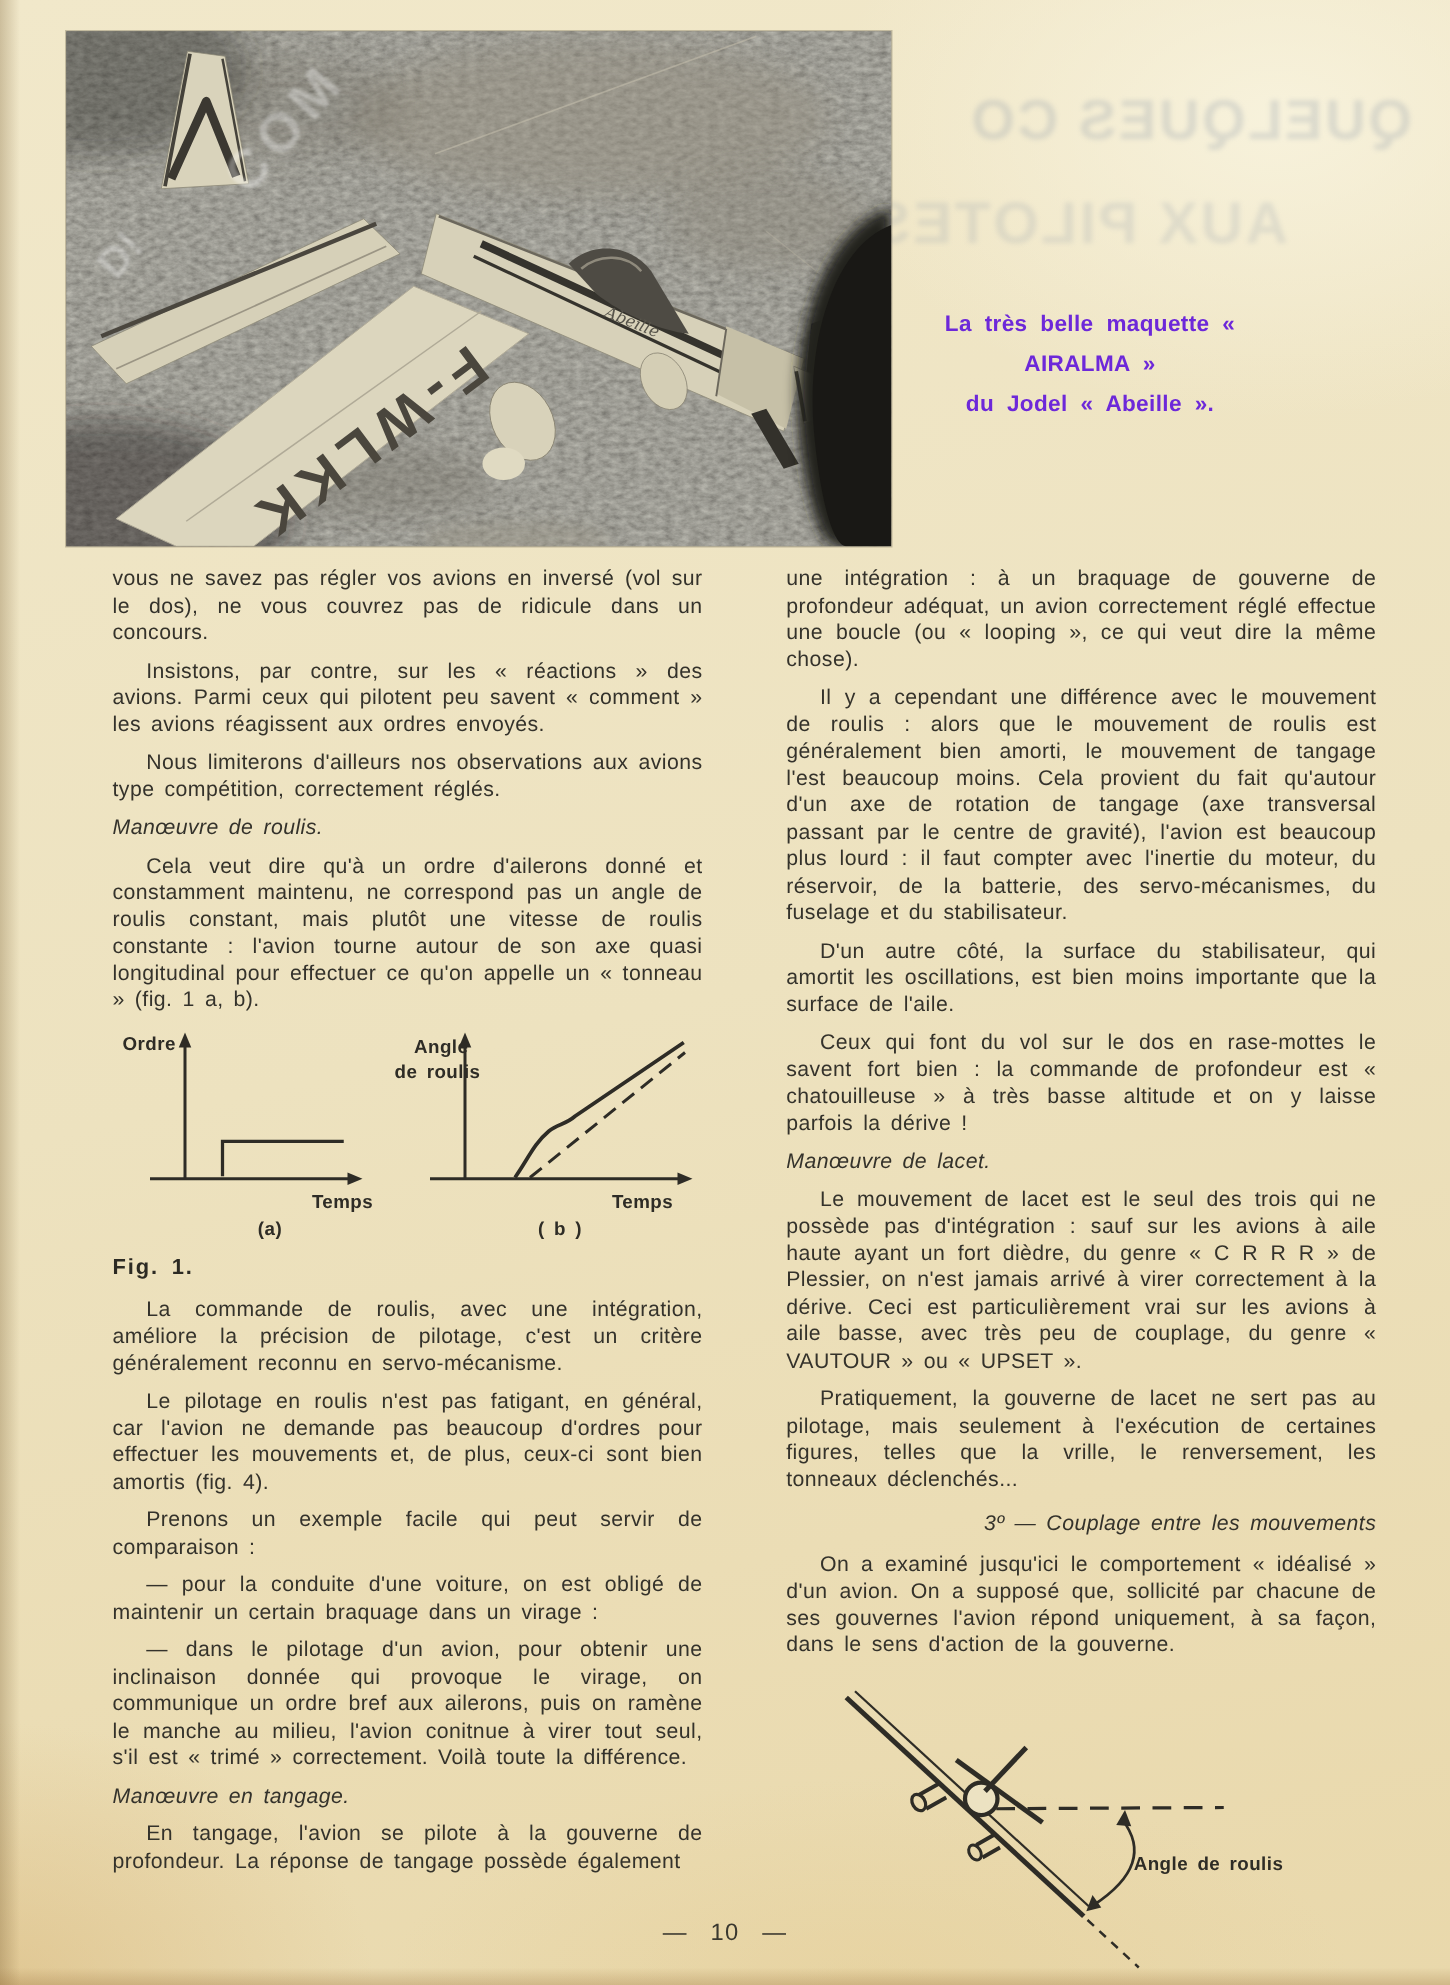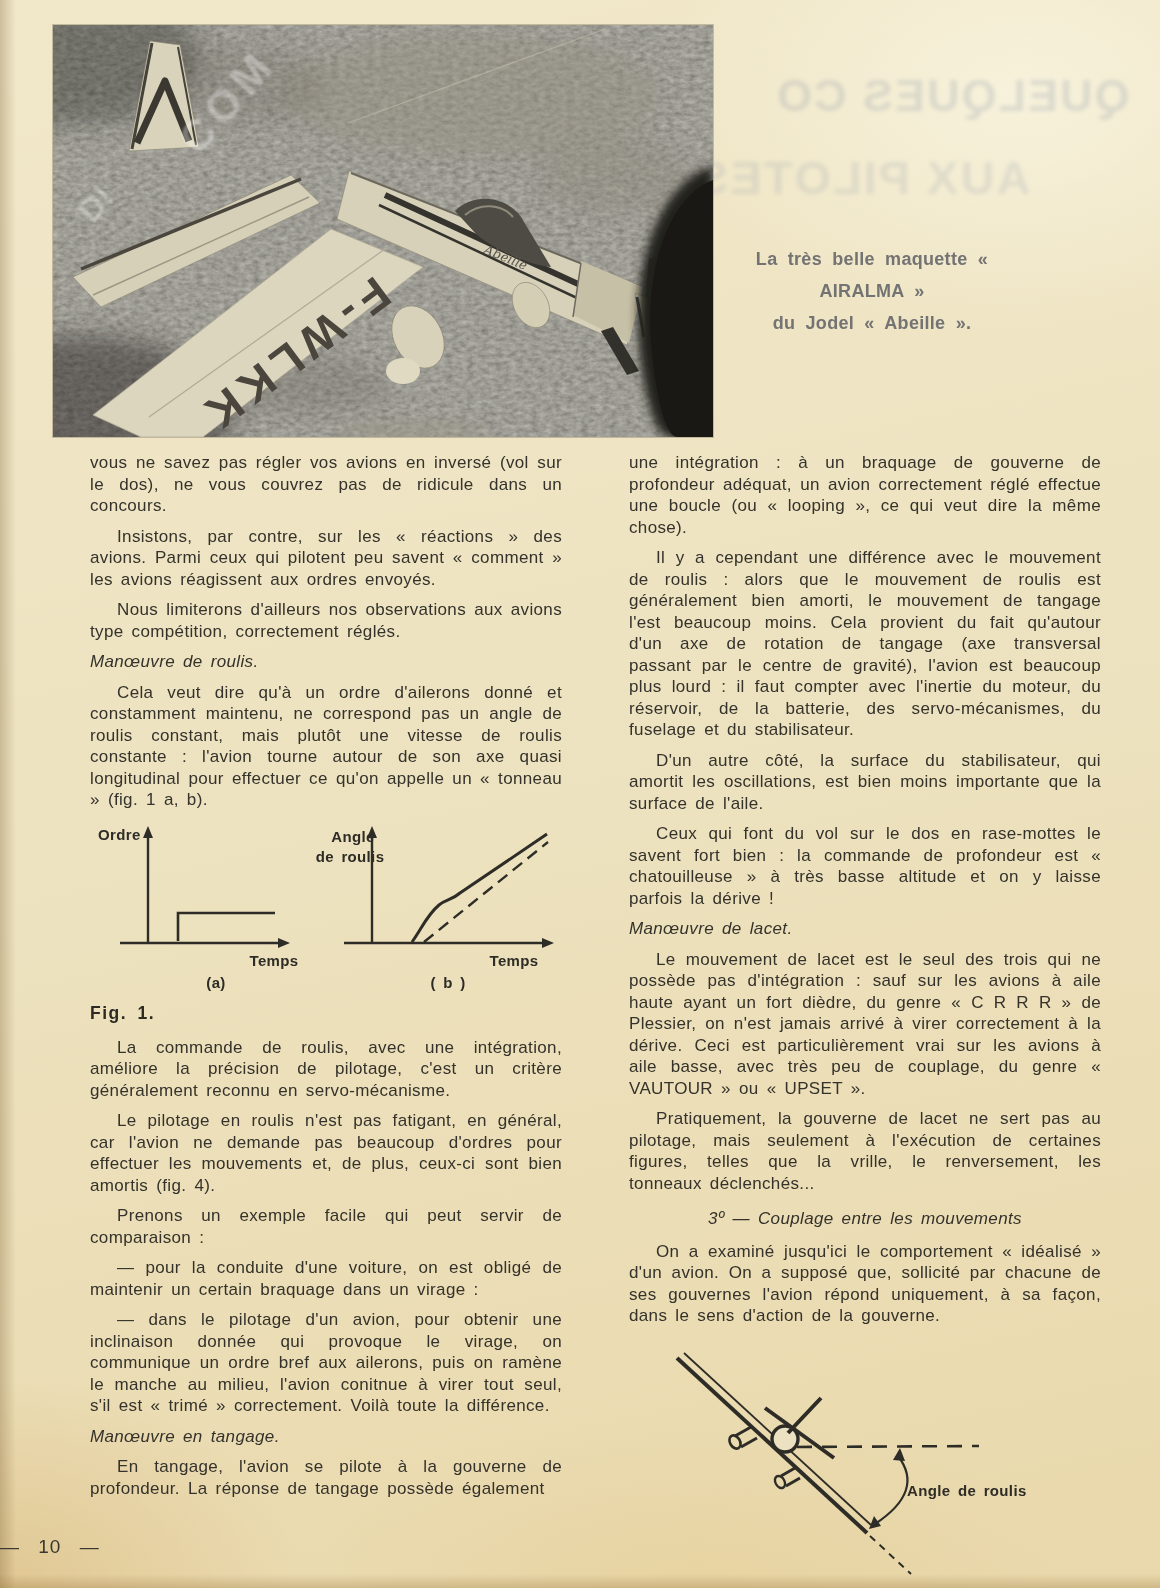--- a/index.html
+++ b/index.html
@@ -15,44 +15,44 @@
   .edge-shade{position:absolute;left:0;top:0;width:16px;height:100%;
     background:linear-gradient(to right, rgba(110,82,38,.28), rgba(110,82,38,0));}
   .bottom-shade{position:absolute;left:0;bottom:0;width:100%;height:14px;
     background:linear-gradient(to top, rgba(150,110,55,.30), rgba(150,110,55,0));}
 
   .photo{position:absolute;left:53px;top:25px;width:660px;height:412px;
     box-shadow:0 0 0 1px rgba(60,50,30,.25);}
   .photo svg{display:block;}
 
   .caption{position:absolute;left:712px;top:243px;width:320px;text-align:center;
-    font-weight:bold;font-size:18px;line-height:32px;color:#737373;
+    font-weight:bold;font-size:18px;line-height:32px;color:#6d28d9;
     letter-spacing:.3px;word-spacing:5px;}
 
   .ghost{position:absolute;transform:scaleX(-1);font-weight:bold;color:#8d99a8;
     filter:blur(2px);white-space:nowrap;}
   .ghost-1{left:775px;top:70px;font-size:45px;opacity:.26;letter-spacing:2px;}
   .ghost-2{left:695px;top:150px;font-size:47px;opacity:.20;letter-spacing:2px;}
 
   .col{position:absolute;top:452px;width:472px;font-size:17px;line-height:21.5px;
     text-align:justify;letter-spacing:.35px;word-spacing:3px;color:#34322b;}
   .col-left{left:90px;}
   .col-right{left:596px;margin-left:33px;}
   .col p{margin:0 0 9px 0;text-indent:27px;}
   .col p.cont{text-indent:0;}
   .col p.hd{font-style:italic;text-indent:0;margin:3px 0 9px 0;}
-  .col p.hd-center{font-style:italic;text-indent:0;text-align:center;margin:14px 0 11px 0;}
+  .col p.hd-center{font-style:italic;text-indent:0;text-align:right;margin:14px 0 11px 0;}
 
   .figure{margin:4px 0 0 0;}
   .figcap{text-align:left;font-weight:bold;font-size:17.5px;letter-spacing:1.5px;
     word-spacing:4px;margin:0 0 12px 0;color:#2c2a23;}
   .fig-line{stroke:#2e2c26;fill:none;}
   .fig-text{fill:#2e2c26;font-family:"Liberation Sans",sans-serif;font-size:15px;font-weight:bold;}
 
-  .page-number{position:absolute;left:0;top:1536px;width:1160px;text-align:left;
+  .page-number{position:absolute;left:0;top:1536px;width:1160px;text-align:center;
     font-size:19px;color:#3a382f;word-spacing:12px;letter-spacing:1px;}
 </style>
 </head>
 <body>
 
 <div class="edge-shade"></div>
 <div class="bottom-shade"></div>
 
 <div class="ghost ghost-1">QUELQUES CO</div>
 <div class="ghost ghost-2">AUX PILOTES</div>

